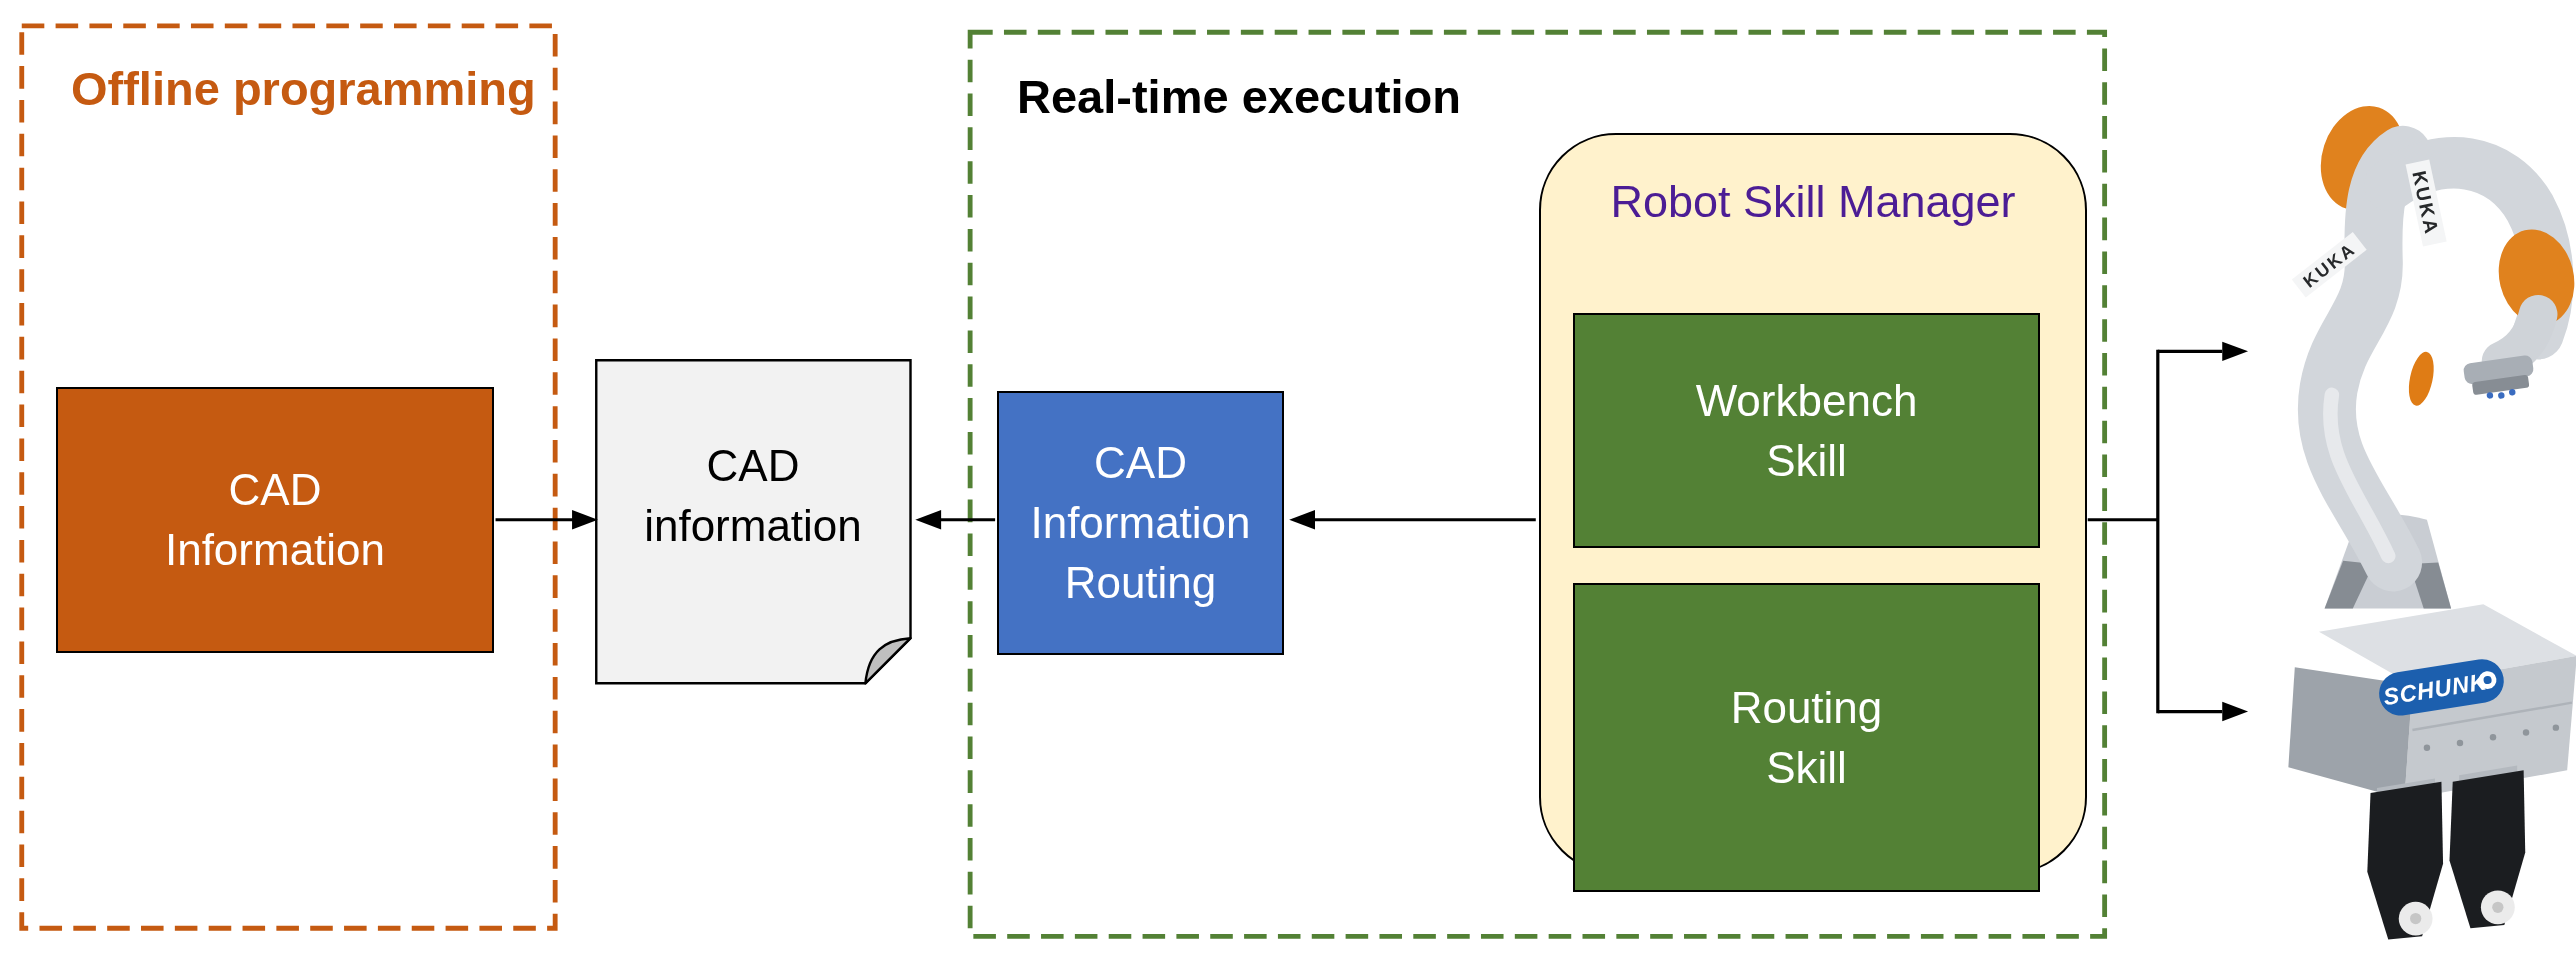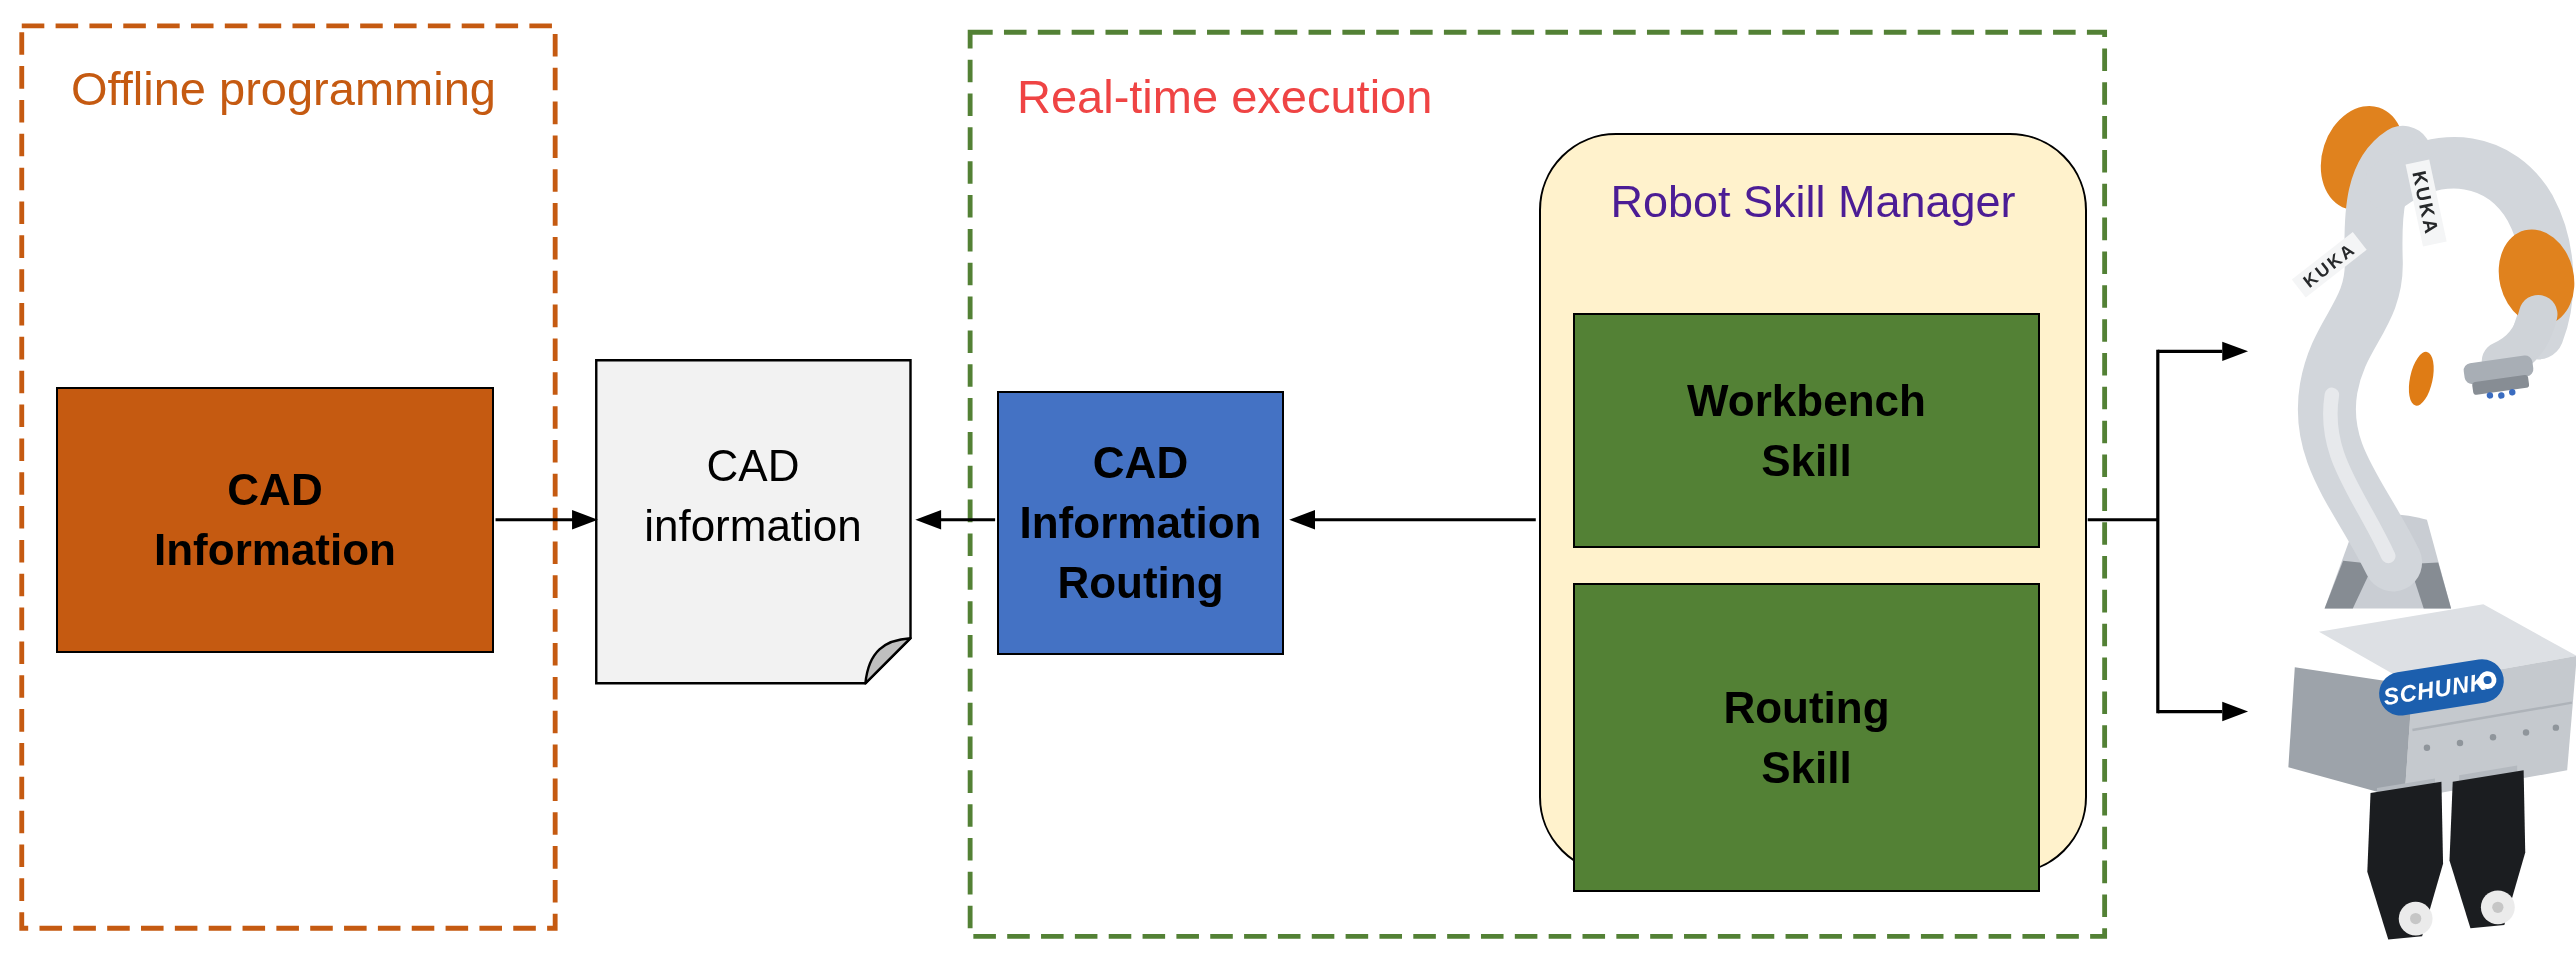--- a/index.html
+++ b/index.html
@@ -2,28 +2,28 @@
 <html style="font-size:13px"><head>
 <meta charset="utf-8">
 <style>
   html,body{margin:0;padding:0;background:#ffffff;}
   .stage{
     position:relative;width:2576px;height:967px;background:#ffffff;
     font-family:"Liberation Sans",sans-serif;overflow:hidden;
   }
   .shape-layer{position:absolute;left:0;top:0;width:2576px;height:967px;}
   .group-label{
-    position:absolute;font-size:47px;line-height:1.1;white-space:nowrap;
+    position:absolute;font-size:47px;line-height:1.1;white-space:nowrap;font-weight:bold;
   }
   .group-label.offline{left:71px;top:63px;color:#C55A11;}
-  .group-label.realtime{left:1017px;top:71px;color:#ef4444;text-align:center;}
+  .group-label.realtime{left:1017px;top:71px;color:#000000;text-align:center;}
   .node{
     position:absolute;box-sizing:border-box;border:2.4px solid #000000;
     display:flex;flex-direction:column;justify-content:center;align-items:center;
-    text-align:center;font-size:44px;line-height:1.36;color:#000000;font-weight:bold;
+    text-align:center;font-size:44px;line-height:1.36;color:#ffffff;
   }
   .node .line{white-space:nowrap;}
   .node.cad-app{left:56px;top:387px;width:438px;height:266px;background:#C55A11;}
   .node.cim{left:997px;top:391px;width:287px;height:264px;background:#4472C4;}
   .node.rsm{
     left:1539px;top:133px;width:548px;height:741px;background:#FFF2CC;
     border-radius:77px;justify-content:flex-start;
   }
   .rsm-title{
     position:absolute;left:1539px;top:176px;width:548px;text-align:center;

